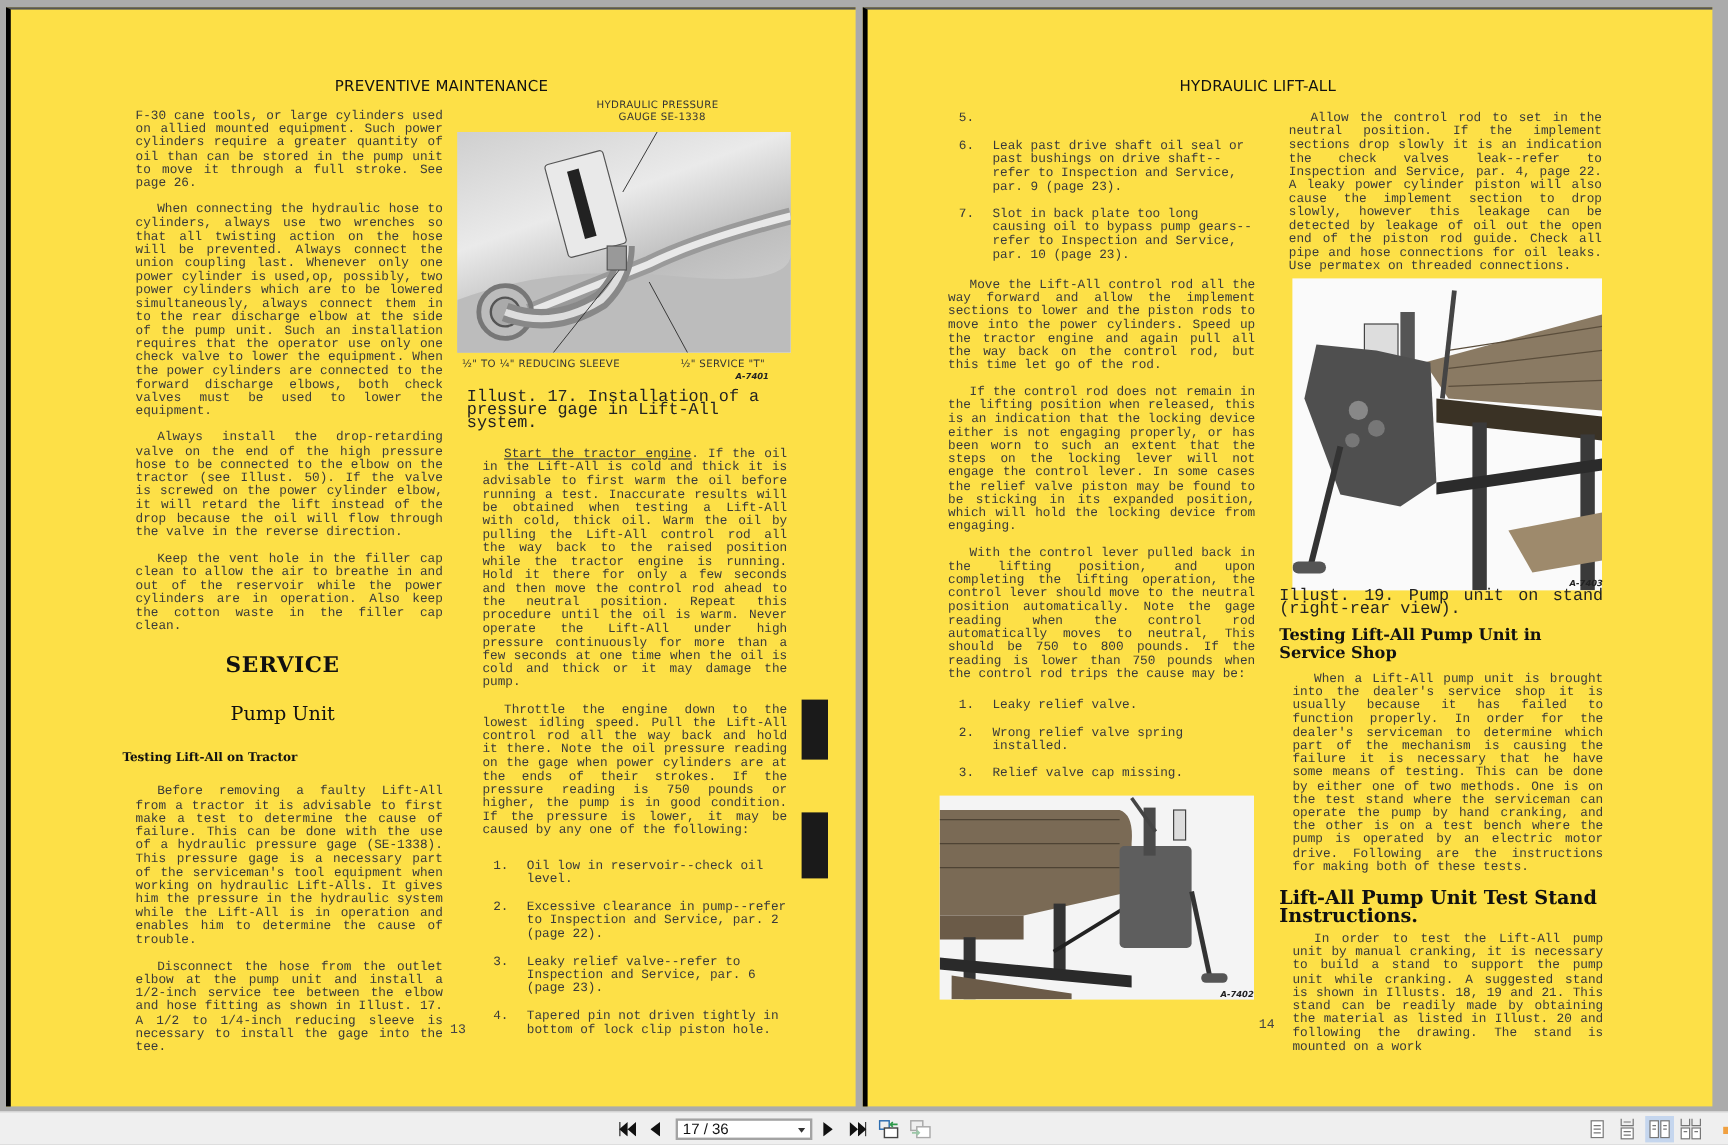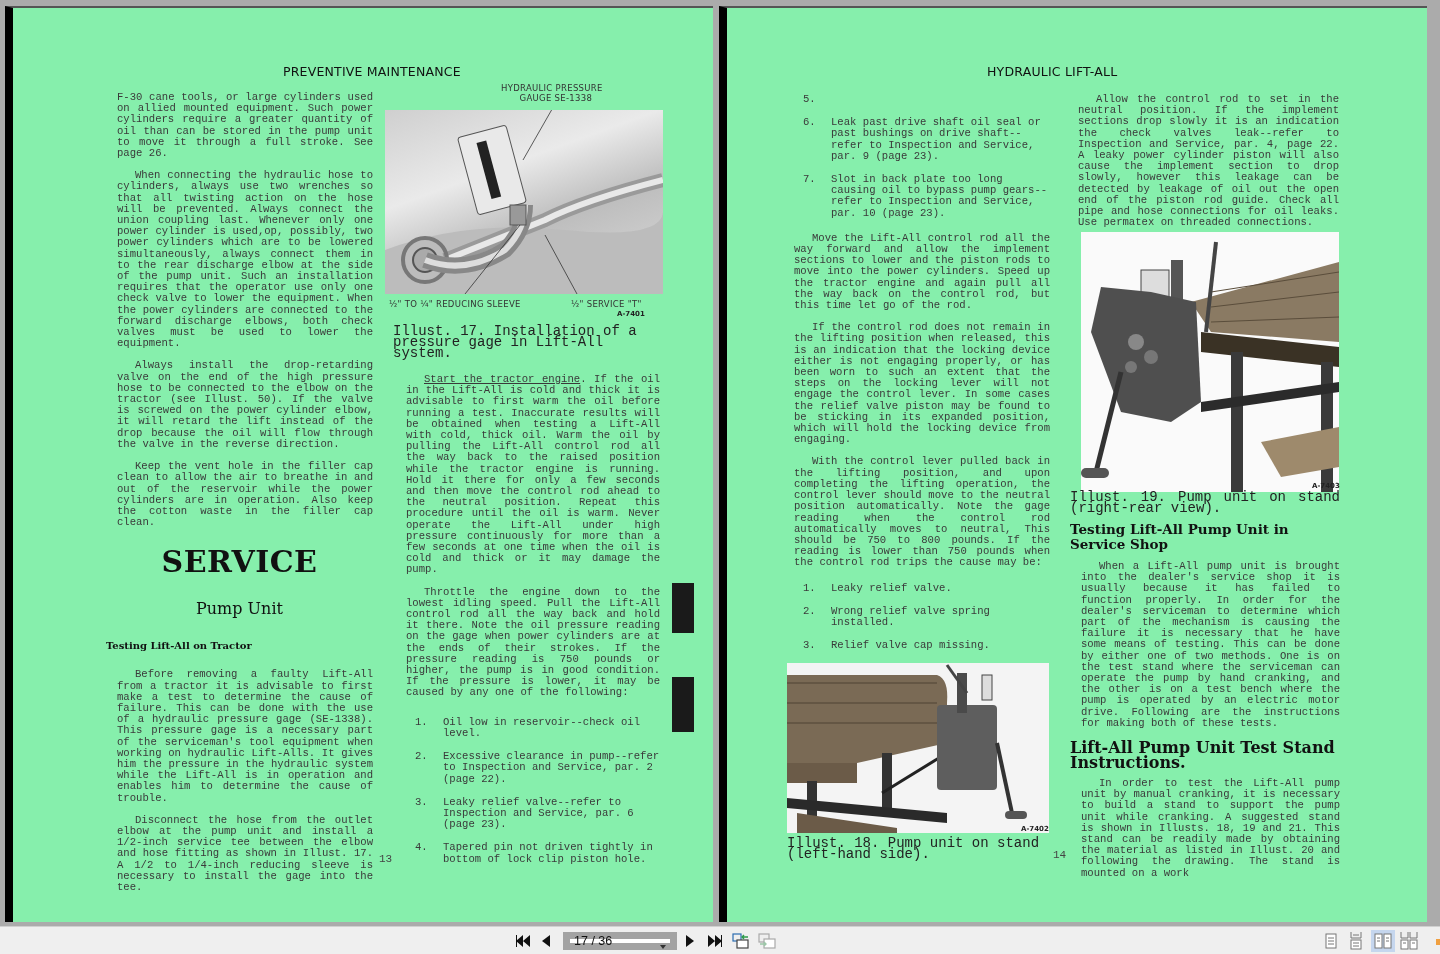--- a/index.html
+++ b/index.html
@@ -3,61 +3,61 @@
 <meta charset="utf-8">
 <style>
   html, body { margin:0; padding:0; }
   body {
     width:1440px; height:954px; overflow:hidden;
     background:#ababab;
     font-family:"Liberation Sans", sans-serif;
     position:relative;
   }
   .page {
-    position:absolute; top:6px; background:#86efac;
-    border-left:8px solid #000000; border-top:2px solid #555;
+    position:absolute; top:6px; background:#fde047;
+    border-left:4px solid #000000; border-top:2px solid #555;
     box-sizing:border-box; overflow:hidden;
   }
   #page-left { left:5px; width:708px; height:916px; }
   #page-right { left:719px; width:708px; height:916px; }
 
   .running-head {
     position:absolute; font-family:"DejaVu Sans", sans-serif; font-size:12.5px;
     letter-spacing:0.2px; color:#111; font-weight:normal;
   }
   .col { position:absolute; }
   .tt {
     font-family:"Liberation Mono", monospace; font-size:10.6px;
     line-height:11.2px; color:#3a3a3a; text-align:justify;
     margin:0 0 11px 11px; text-indent:18px; white-space:normal;
   }
   .tt.noindent { text-indent:0; }
-  .heading-xl { font-family:"DejaVu Serif", serif; font-weight:bold; font-size:30px; color:#111; text-align:center; letter-spacing:0.5px; }
+  .heading-xl { font-family:"DejaVu Serif", serif; font-weight:bold; font-size:18px; color:#111; text-align:center; letter-spacing:0.5px; }
   .heading-l { font-family:"DejaVu Serif", serif; font-size:16px; color:#111; text-align:center; }
   .heading-m { font-family:"DejaVu Serif", serif; font-weight:bold; font-size:10px; color:#111; }
   .list { margin:0; padding:0; list-style:none; }
   .list li { display:flex; font-family:"Liberation Mono", monospace; font-size:10.6px; line-height:11.2px; color:#3a3a3a; margin-bottom:12px; }
   .list li .num { width:28px; flex:none; }
   .list li .txt { flex:1; }
   .caption { font-family:"Liberation Mono", monospace; font-size:14px; line-height:11px; color:#222; }
   .figure { position:absolute; background:#d6d6d6; overflow:hidden; }
   .fig-label { position:absolute; font-family:"DejaVu Sans", sans-serif; font-size:8.5px; color:#333; letter-spacing:0.3px; }
-  .fig-code { position:absolute; font-family:"DejaVu Sans", sans-serif; font-weight:bold; font-size:7px; color:#222; }
+  .fig-code { position:absolute; font-family:"DejaVu Sans", sans-serif; font-style:italic; font-weight:bold; font-size:7px; color:#222; }
   .page-num { position:absolute; font-family:"Liberation Mono", monospace; font-size:11px; color:#444; }
   .black-tab { position:absolute; background:#1a1a1a; }
 
   
   #toolbar {
     position:absolute; left:0; top:926px; width:1440px; height:28px;
     background:#efefef; border-top:1px solid #d0d0d0;
   }
   .tb-btn { position:absolute; top:6px; height:16px; display:flex; align-items:center; justify-content:center; cursor:pointer; }
   .page-select {
     position:absolute; left:563px; top:5px; width:114px; height:18px;
-    background:#fff; border:7px solid #a3a3a3; box-sizing:border-box;
+    background:#fff; border:2px solid #a3a3a3; box-sizing:border-box;
     font-family:"Liberation Sans", sans-serif; font-size:12.5px; color:#111;
     display:flex; align-items:center; padding-left:4px;
   }
   .page-select .caret { position:absolute; right:4px; top:6px; width:0; height:0; border-left:3px solid transparent; border-right:3px solid transparent; border-top:4px solid #333; }
   .view-btn { position:absolute; top:3px; width:24px; height:22px; display:flex; align-items:center; justify-content:center; }
   .view-btn.active { background:#c5d6ee; }
 </style>
 </head>
 <body>
 
@@ -179,21 +179,20 @@
       <line x1="95" y1="130" x2="160" y2="90" stroke="#222" stroke-width="3"></line>
       <rect x="150" y="42" width="60" height="85" rx="4" fill="#5e5e5e"></rect>
       <rect x="170" y="10" width="10" height="40" fill="#4a4a4a"></rect>
       <rect x="195" y="12" width="10" height="25" fill="#ddd" stroke="#444"></rect>
       <line x1="160" y1="2" x2="180" y2="30" stroke="#444" stroke-width="3"></line>
       <line x1="210" y1="80" x2="225" y2="150" stroke="#333" stroke-width="4"></line>
       <rect x="218" y="148" width="22" height="8" rx="4" fill="#555"></rect>
     </svg>
   </div>
   <div class="fig-code" style="left:294px; top:817px;">A-7402</div>
-  <div class="caption" style="position:absolute; left:60px; top:830px; width:270px;">Illust. 18. Pump unit on stand (left-hand side).</div>
 
   <div class="col" style="left:340px; top:86px; width:272px;">
     <p class="tt">Allow the control rod to set in the neutral position. If the implement sections drop slowly it is an indication the check valves leak--refer to Inspection and Service, par. 4, page 22. A leaky power cylinder piston will also cause the implement section to drop slowly, however this leakage can be detected by leakage of oil out the open end of the piston rod guide. Check all pipe and hose connections for oil leaks. Use permatex on threaded connections.</p>
   </div>
 
   <div class="figure" style="left:354px; top:224px; width:258px; height:260px; background:#fafafa;">
     <svg width="258" height="260" viewBox="0 0 258 260">
       <path d="M110 70 L258 30 L258 110 L130 100 Z" fill="#8a7a63"></path>
       <path d="M130 60 L258 40 M130 75 L258 60 M130 90 L258 85" stroke="#5a4d3b" stroke-width="1"></path>
       <path d="M120 100 L258 115 L258 135 L120 120 Z" fill="#3a3225"></path>

